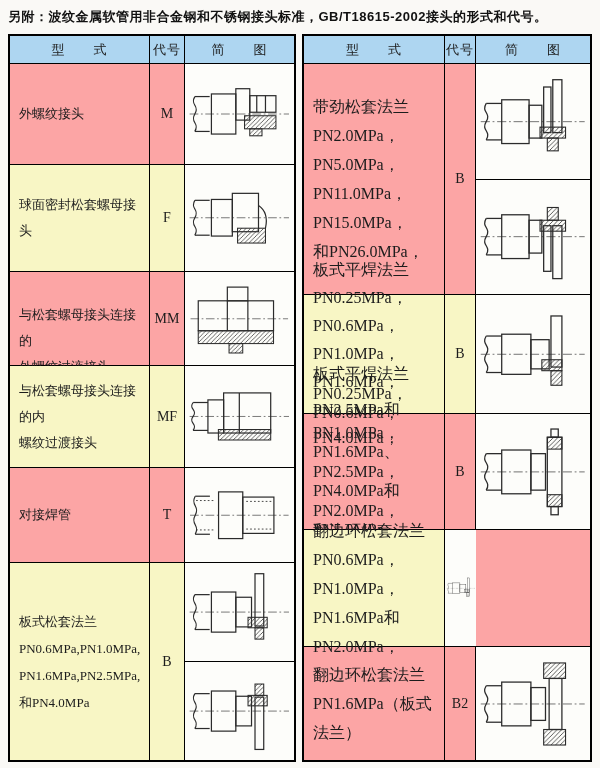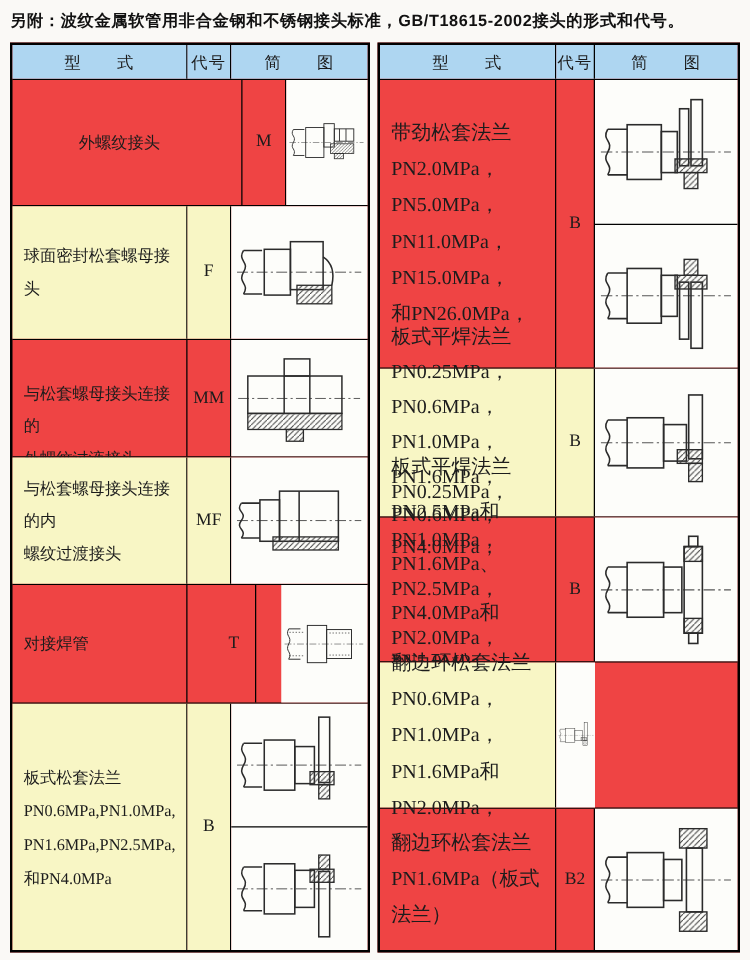--- a/index.html
+++ b/index.html
@@ -13,21 +13,21 @@
     overflow:hidden;
   }
   .page-title {
     position:absolute; left:8px; top:8px; width:586px;
     font-family:"Liberation Sans","DejaVu Sans",sans-serif;
     font-weight:bold; font-size:13px; letter-spacing:0.5px;
     color:#111;
   }
   .tbl {
     position:absolute; top:34px; height:728px;
-    border:2px solid #000; background:#ef4444;
+    border:2px solid #000; background:#fca5a5;
   }
   #left-table  { left:8px;   width:288px; }
   #right-table { left:302px; width:290px; }
   .hdr-row, .t-row { display:grid; width:100%; }
   #left-table  .hdr-row, #left-table  .t-row { grid-template-columns:140px 35px 1fr; }
   #right-table .hdr-row, #right-table .t-row { grid-template-columns:141px 31px 1fr; }
   .hdr-row { height:28px; border-bottom:1px solid #000; }
   .hdr-cell {
     background:#aed6f1; display:flex; align-items:center; justify-content:center;
     font-size:13px; border-right:1px solid #000; letter-spacing:1px;
@@ -69,21 +69,21 @@
 </svg>
 
 <div class="page-title">另附：波纹金属软管用非合金钢和不锈钢接头标准，GB/T18615-2002接头的形式和代号。</div>
 
 <div class="tbl" id="left-table">
   <div class="hdr-row">
     <div class="hdr-cell">型　　式</div>
     <div class="hdr-cell">代号</div>
     <div class="hdr-cell">简　　图</div>
   </div>
-<div class="t-row" style="height: 101px; padding-left: 44px;">
+<div class="t-row" style="height: 101px;">
       <div class="cell type-cell">
         <div style="line-height: 26px;">外螺纹接头</div>
       </div>
       <div class="cell code-cell">M</div>
       <div class="cell diag-cell">
         <div class="diag-box">
           <svg class="diag" viewBox="0 0 120 100" preserveAspectRatio="xMidYMid meet">
             <path class="cl" d="M3 50 H117"></path>
             <path d="M9 30 H26"></path>
             <path d="M9 70 H26"></path>
@@ -149,21 +149,21 @@
             <path d="M7 66 H24"></path>
             <path d="M7 34 c-6 8 6 8 0 16 c-6 8 6 8 0 16"></path>
             <rect x="24" y="31" width="18" height="38"></rect>
             <rect x="42" y="23" width="54" height="46"></rect>
             <path d="M60 23 V69"></path>
             <rect class="h" x="36" y="65" width="60" height="12"></rect>
           </svg>
         </div>
       </div>
     </div>
-    <div class="t-row" style="height: 95px; gap: 20px;">
+    <div class="t-row" style="height: 95px;">
       <div class="cell type-cell">
         <div style="line-height: 26px;">对接焊管</div>
       </div>
       <div class="cell code-cell">T</div>
       <div class="cell diag-cell">
         <div class="diag-box">
           <svg class="diag" viewBox="0 0 120 100" preserveAspectRatio="xMidYMid meet">
             <path class="cl" d="M3 50 H117"></path>
             <path d="M9 28 H26"></path>
             <path d="M9 72 H26"></path>

